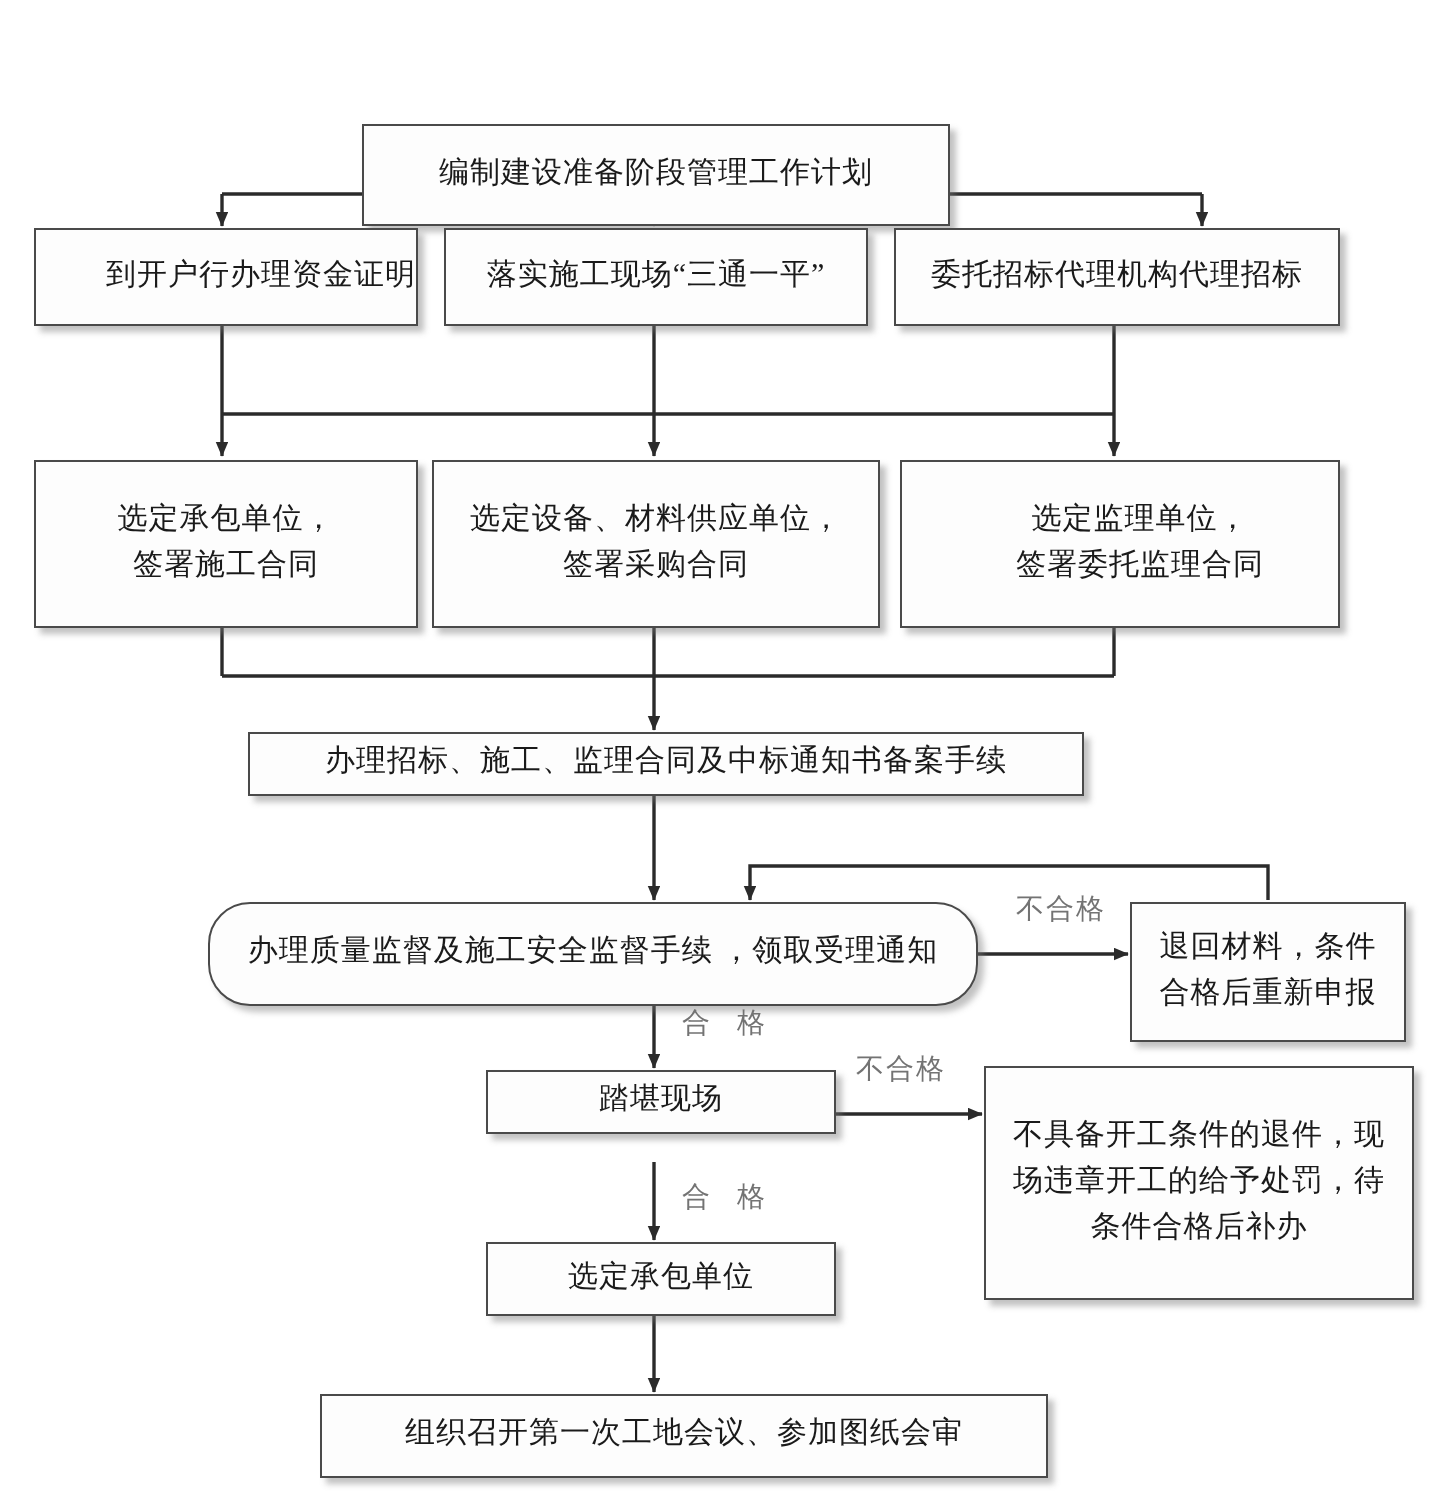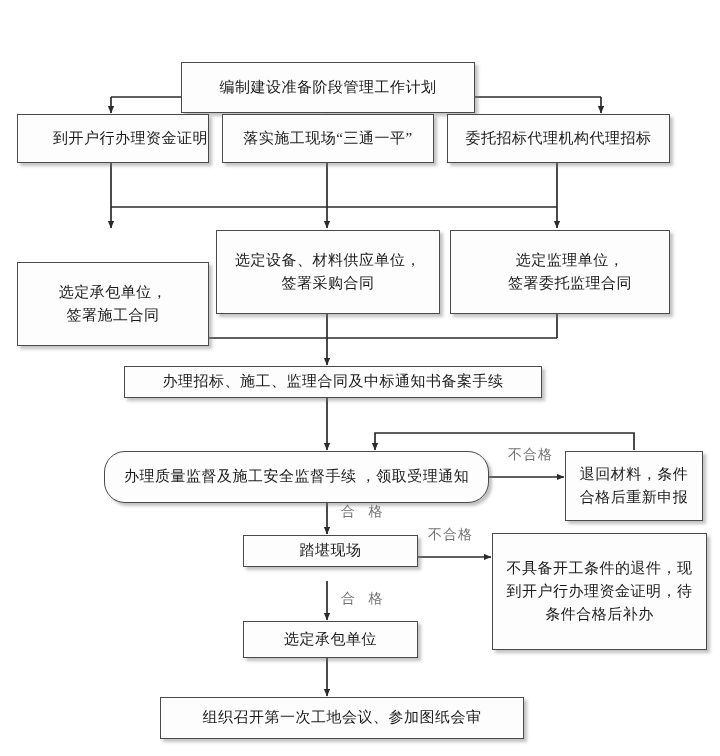--- a/index.html
+++ b/index.html
@@ -112,21 +112,21 @@
   <div class="node" style="left:17px; top:114px; width:192px; height:49px;align-items:flex-end;">
     <span class="line">到开户行办理资金证明</span>
   </div>
   <div class="node" style="left:222px; top:114px; width:212px; height:49px;">
     <span class="line">落实施工现场“三通一平”</span>
   </div>
   <div class="node" style="left:447px; top:114px; width:223px; height:49px;">
     <span class="line">委托招标代理机构代理招标</span>
   </div>
 
-  <div class="node" style="left:17px; top:230px; width:192px; height:84px;margin-top:32px;">
+  <div class="node" style="left:17px; top:230px; width:192px; height:84px;">
     <span class="line">选定承包单位，</span>
     <span class="line">签署施工合同</span>
   </div>
   <div class="node" style="left:216px; top:230px; width:224px; height:84px;">
     <span class="line">选定设备、材料供应单位，</span>
     <span class="line">签署采购合同</span>
   </div>
   <div class="node" style="left:450px; top:230px; width:220px; height:84px;padding-left:20px;">
     <span class="line">选定监理单位，</span>
     <span class="line">签署委托监理合同</span>
@@ -144,21 +144,21 @@
     <span class="line">退回材料，条件</span>
     <span class="line">合格后重新申报</span>
   </div>
 
   <div class="node" style="left:243px; top:535px; width:175px; height:32px;">
     <span class="line">踏堪现场</span>
   </div>
 
   <div class="node" style="left:492px; top:533px; width:215px; height:117px;">
     <span class="line">不具备开工条件的退件，现</span>
-    <span class="line">到开户行办理资金证明，待</span>
+    <span class="line">场违章开工的给予处罚，待</span>
     <span class="line">条件合格后补办</span>
   </div>
 
   <div class="node" style="left:243px; top:621px; width:175px; height:37px;">
     <span class="line">选定承包单位</span>
   </div>
 
   <div class="node" style="left:160px; top:697px; width:364px; height:42px;">
     <span class="line">组织召开第一次工地会议、参加图纸会审</span>
   </div>

